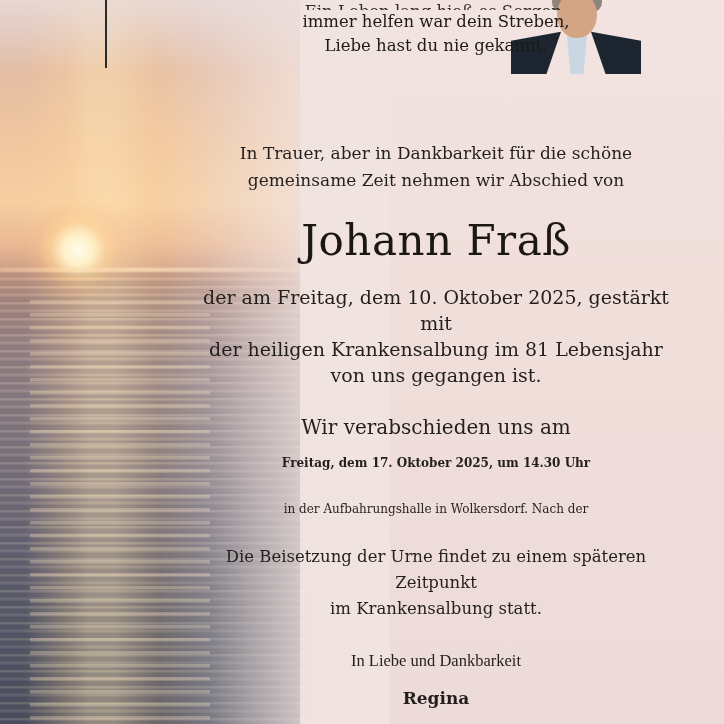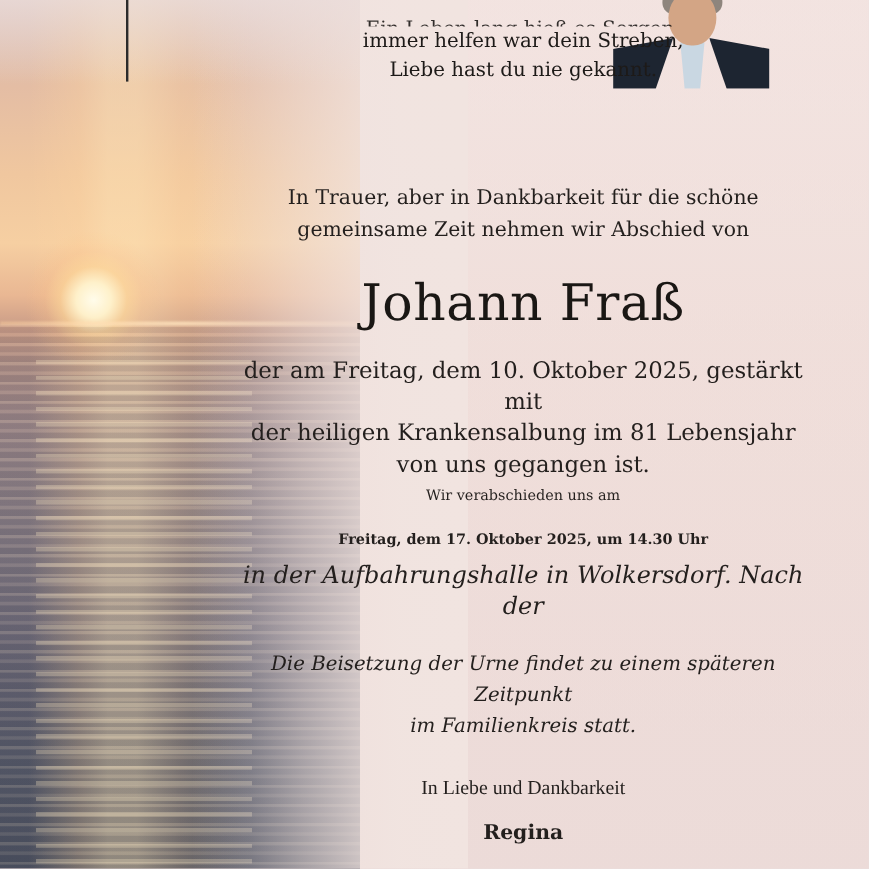--- a/index.html
+++ b/index.html
@@ -178,21 +178,21 @@
     position: absolute;
     left: 186px;
     top: 0;
     width: 500px;
     text-align: center;
     color: #231f1d;
   }
 
   .poem {
     margin: 0;
-    padding-top: 12px;
+    padding-top: 0;
     font-size: 16.5px;
     line-height: 24px;
     color: #1d1a18;
   }
   .poem .clipped {
     display: block;
     height: 10px;
     overflow: hidden;
     opacity: 0.9;
   }
@@ -212,43 +212,42 @@
     color: #1a1714;
   }
 
   .detail {
     margin-top: 18px;
     font-size: 19px;
     line-height: 26px;
   }
 
   .farewell-lead {
-    font-size: 12px;
+    margin-top: 26px;
+    font-size: 20px;
     line-height: 26px;
   }
 
   .farewell-date {
     margin-top: 10px;
     font-size: 12px;
     font-weight: bold;
     line-height: 26px;
   }
 
   .place {
-    margin-top: 4px;
-    font-size: 20px;
-    line-height: 26px;
-    font-style: italic;
+    margin-top: 20px;
+    font-size: 12px;
+    line-height: 26px;
   }
 
   .urn {
     margin-top: 22px;
     font-size: 16.5px;
     line-height: 26px;
-    font-style: italic;
   }
 
   .gratitude {
     margin-top: 26px;
     font-size: 16.5px;
     line-height: 26px;
     font-family: Liberation Serif, serif;
   }
 
   .family {
@@ -306,21 +305,21 @@
     </div>
 
     <div class="farewell-lead">Wir verabschieden uns am</div>
     <div class="farewell-date">Freitag, dem 17. Oktober 2025, um 14.30 Uhr</div>
     <div class="place">
       <div>in der Aufbahrungshalle in Wolkersdorf. Nach der</div>
     </div>
 
     <div class="urn">
       <div>Die Beisetzung der Urne findet zu einem späteren Zeitpunkt</div>
-      <div>im Familienkreis statt.</div>
+      <div>im Krankensalbung statt.</div>
     </div>
 
     <div class="gratitude">In Liebe und Dankbarkeit</div>
 
     <div class="family">
       <div class="group">
         <div class="names">Regina</div>
 
       </div>
 

